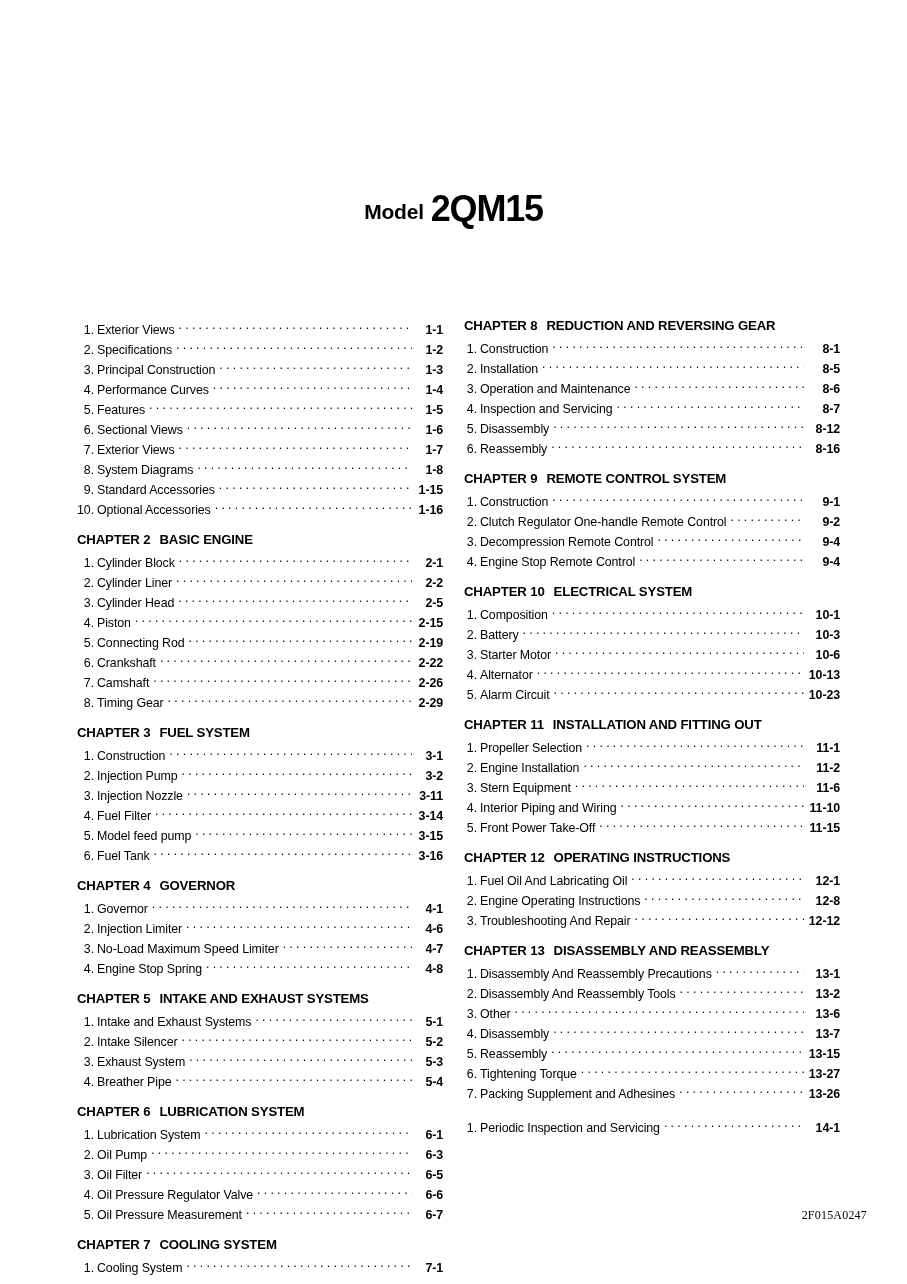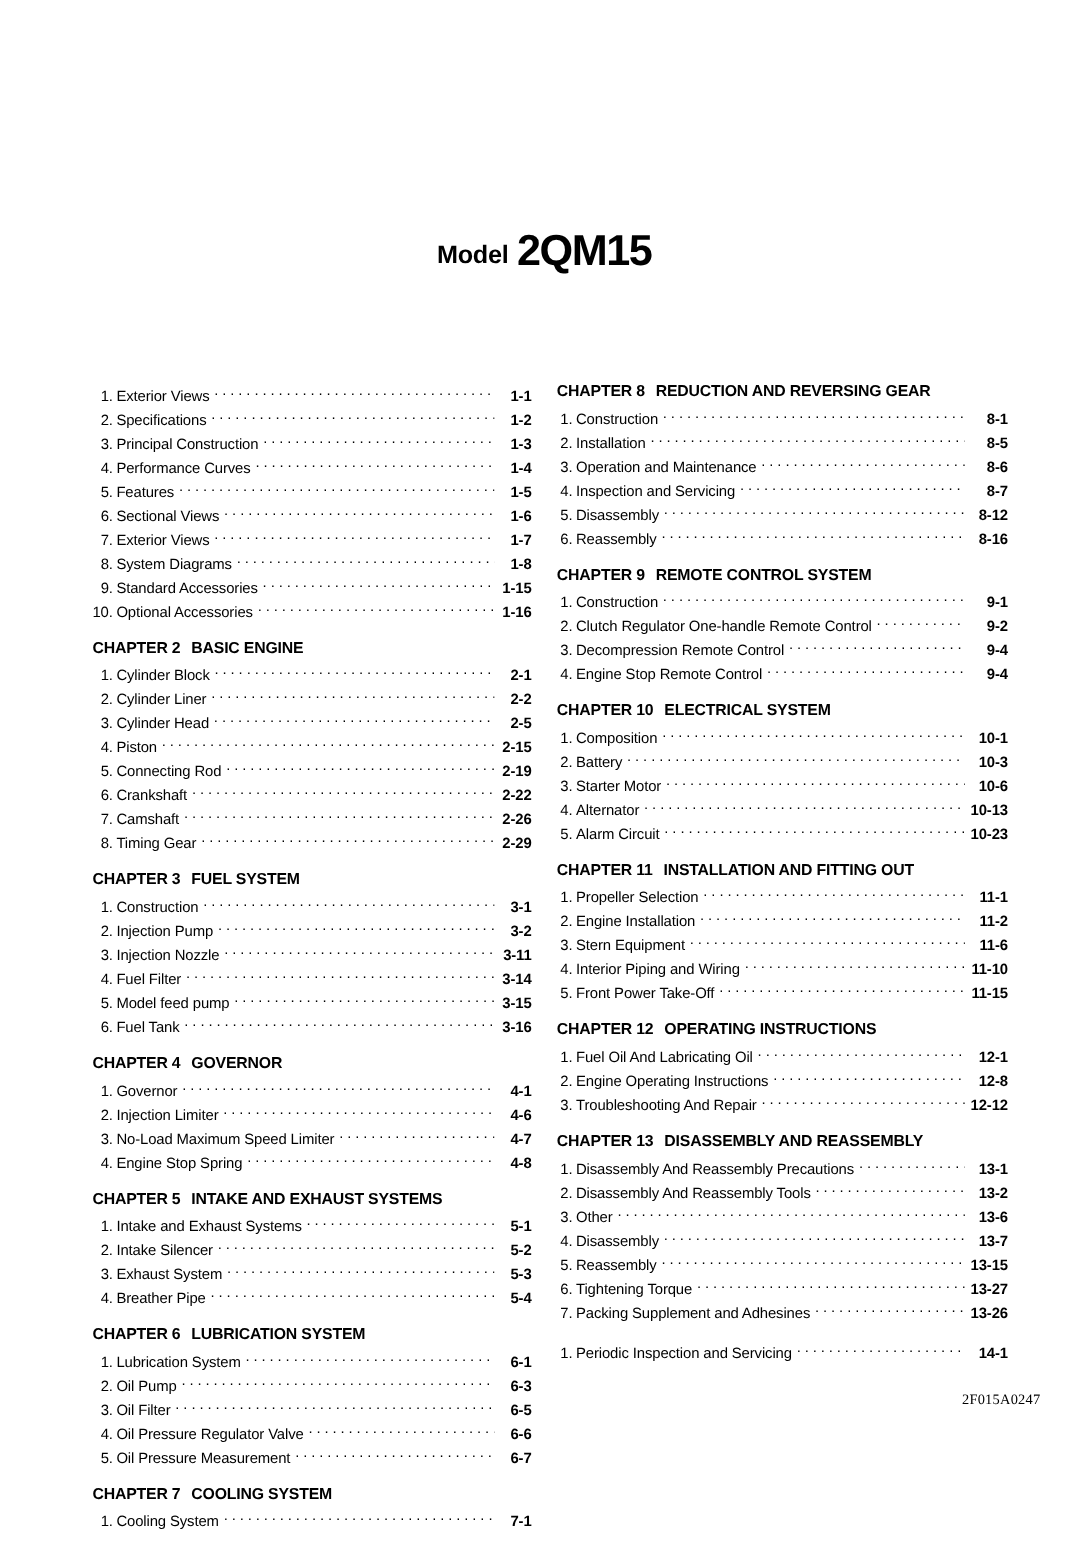--- a/index.html
+++ b/index.html
@@ -118,21 +118,21 @@
   
   #column-right li.entry .entry-num,
   #column-right li.entry .entry-title,
   #column-left  li.entry .entry-num,
   #column-left  li.entry .entry-title { font-weight: normal; }
 
   
   #footer-code {
     position: absolute;
     right: 40px;
-    top: 1159px;
+    top: 1208px;
     font-family: "Liberation Serif", serif;
     font-size: 12px;
     letter-spacing: 0.2px;
   }
 </style>
 </head>
 <body>
 
 <div id="title-block">
   <span id="title-model">Model</span><span id="title-name">2QM15</span>

